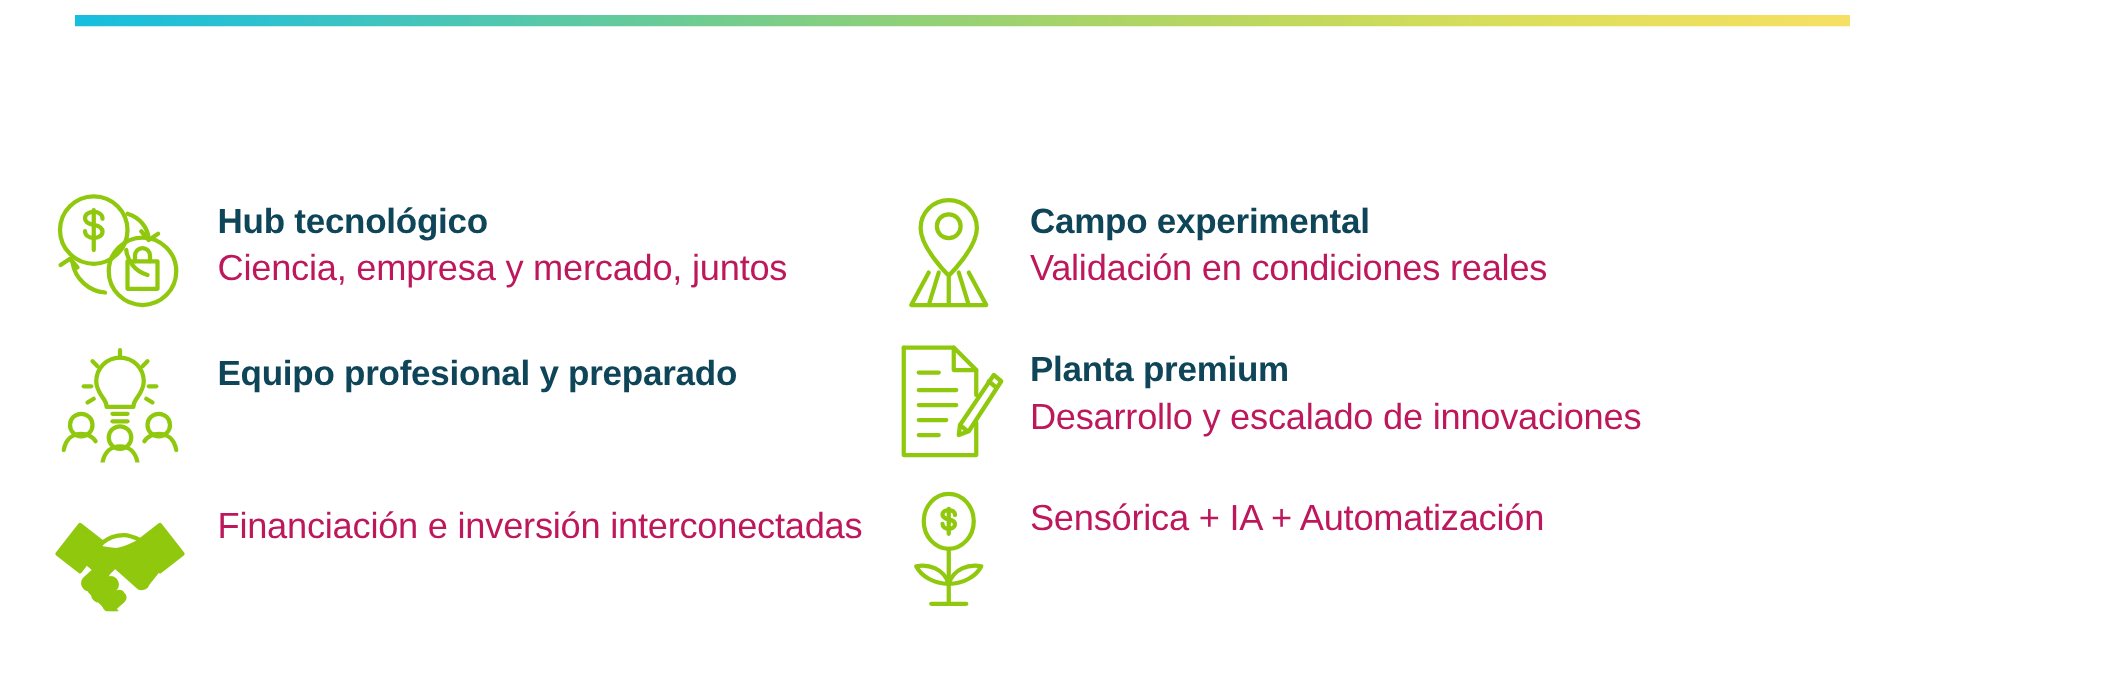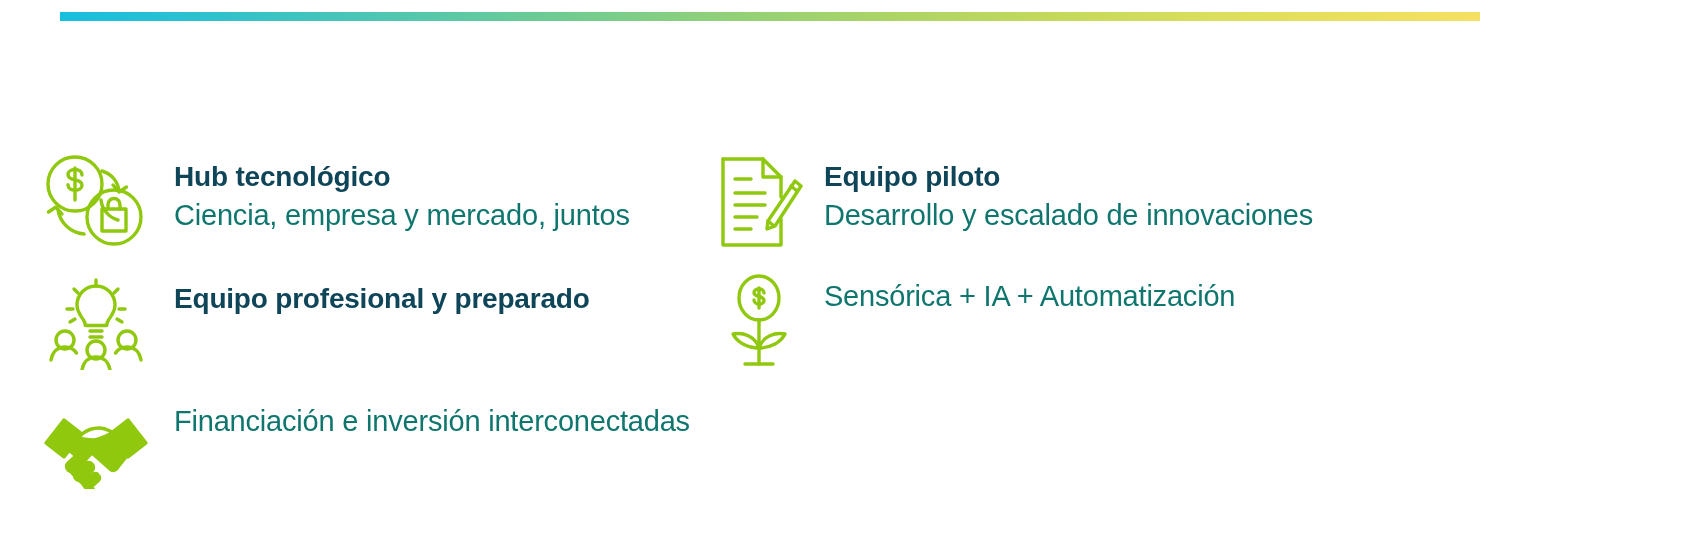--- a/index.html
+++ b/index.html
@@ -96,21 +96,21 @@
     font-weight: bold;
     color: #0f4558;
     letter-spacing: -0.2px;
     line-height: 1.18;
     margin: 0 0 5px 0;
     white-space: nowrap;
   }
   .feature-sub {
     font-size: 29px;
     font-weight: normal;
-    color: #0f766e;
+    color: #be185d;
     letter-spacing: -0.2px;
     line-height: 1.18;
     margin: 0;
     white-space: nowrap;
   }
 </style>
 </head>
 <body>
 
 <div class="page">
@@ -191,40 +191,57 @@
         </div>
         <div class="feature-text">
           <div class="feature-sub">Financiación e inversión interconectadas</div>
         </div>
       </div>
 
     </div>
 
     <div class="col col-right">
 
+      <div class="feature">
+        <div class="feature-icon">
+          <svg width="92" height="92" viewBox="0 0 92 92" fill="none" stroke="#8fc80d" stroke-width="3.4" stroke-linecap="round" stroke-linejoin="round">
+            <path d="M46 4 c-12.5 0 -22.5 10 -22.5 22.5 c0 16 22.5 38 22.5 38 c0 0 22.5 -22 22.5 -38 c0 -12.5 -10 -22.5 -22.5 -22.5 z"></path>
+            <circle cx="46" cy="25" r="9.5"></circle>
+
+            <path d="M30 62 L16 88 h60 L62 62"></path>
+            <path d="M38 62 L30 88"></path>
+            <path d="M54 62 L62 88"></path>
+            <path d="M46 66 L46 88"></path>
+          </svg>
+        </div>
+        <div class="feature-text">
+          <div class="feature-title">Campo experimental</div>
+          <div class="feature-sub">Validación en condiciones reales</div>
+        </div>
+      </div>
 
       <div class="feature">
         <div class="feature-icon">
           <svg width="88" height="94" viewBox="0 0 88 94" fill="none" stroke="#8fc80d" stroke-width="3.4" stroke-linecap="round" stroke-linejoin="round">
             <path d="M8 4 h40 l18 18 v20"></path>
             <path d="M8 4 v86 h58 v-26"></path>
             <path d="M48 4 v18 h18"></path>
             <path d="M20 24 h16"></path>
             <path d="M20 38 h30"></path>
             <path d="M20 50 h30"></path>
             <path d="M20 62 h22"></path>
             <path d="M20 74 h16"></path>
 
             <path d="M80 26 l6 5 l-26 40 l-8 3 l1 -8 z"></path>
             <path d="M76 31 l6 5"></path>
             <path d="M53 66 l6 5"></path>
           </svg>
         </div>
         <div class="feature-text">
-          <div class="feature-title">Equipo piloto</div>
+          <div class="feature-title">Planta premium</div>
           <div class="feature-sub">Desarrollo y escalado de innovaciones</div>
         </div>
       </div>
 
       <div class="feature">
         <div class="feature-icon">
           <svg width="76" height="94" viewBox="0 0 76 94" fill="none" stroke="#8fc80d" stroke-width="3.4" stroke-linecap="round" stroke-linejoin="round">
             <ellipse cx="38" cy="24" rx="20" ry="22"></ellipse>
             <path d="M38 14 v20"></path>
             <path d="M43 19 c0 -2.6 -2.3 -4 -5 -4 c-2.7 0 -5 1.4 -5 3.6 c0 2.3 2.2 3.3 5 3.9 c2.8 0.6 5 1.6 5 3.9 c0 2.2 -2.3 3.6 -5 3.6 c-2.7 0 -5 -1.4 -5 -4"></path>

